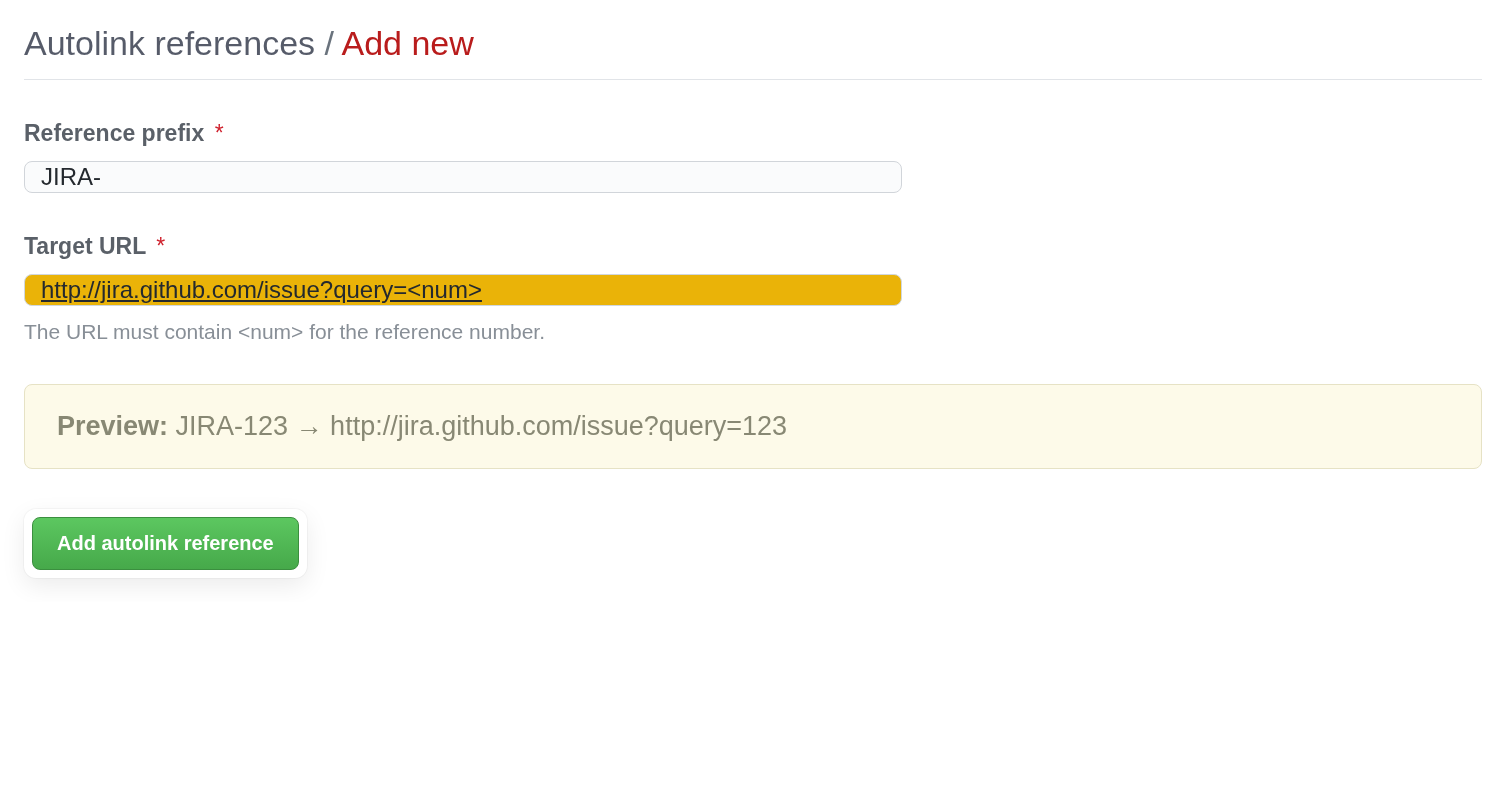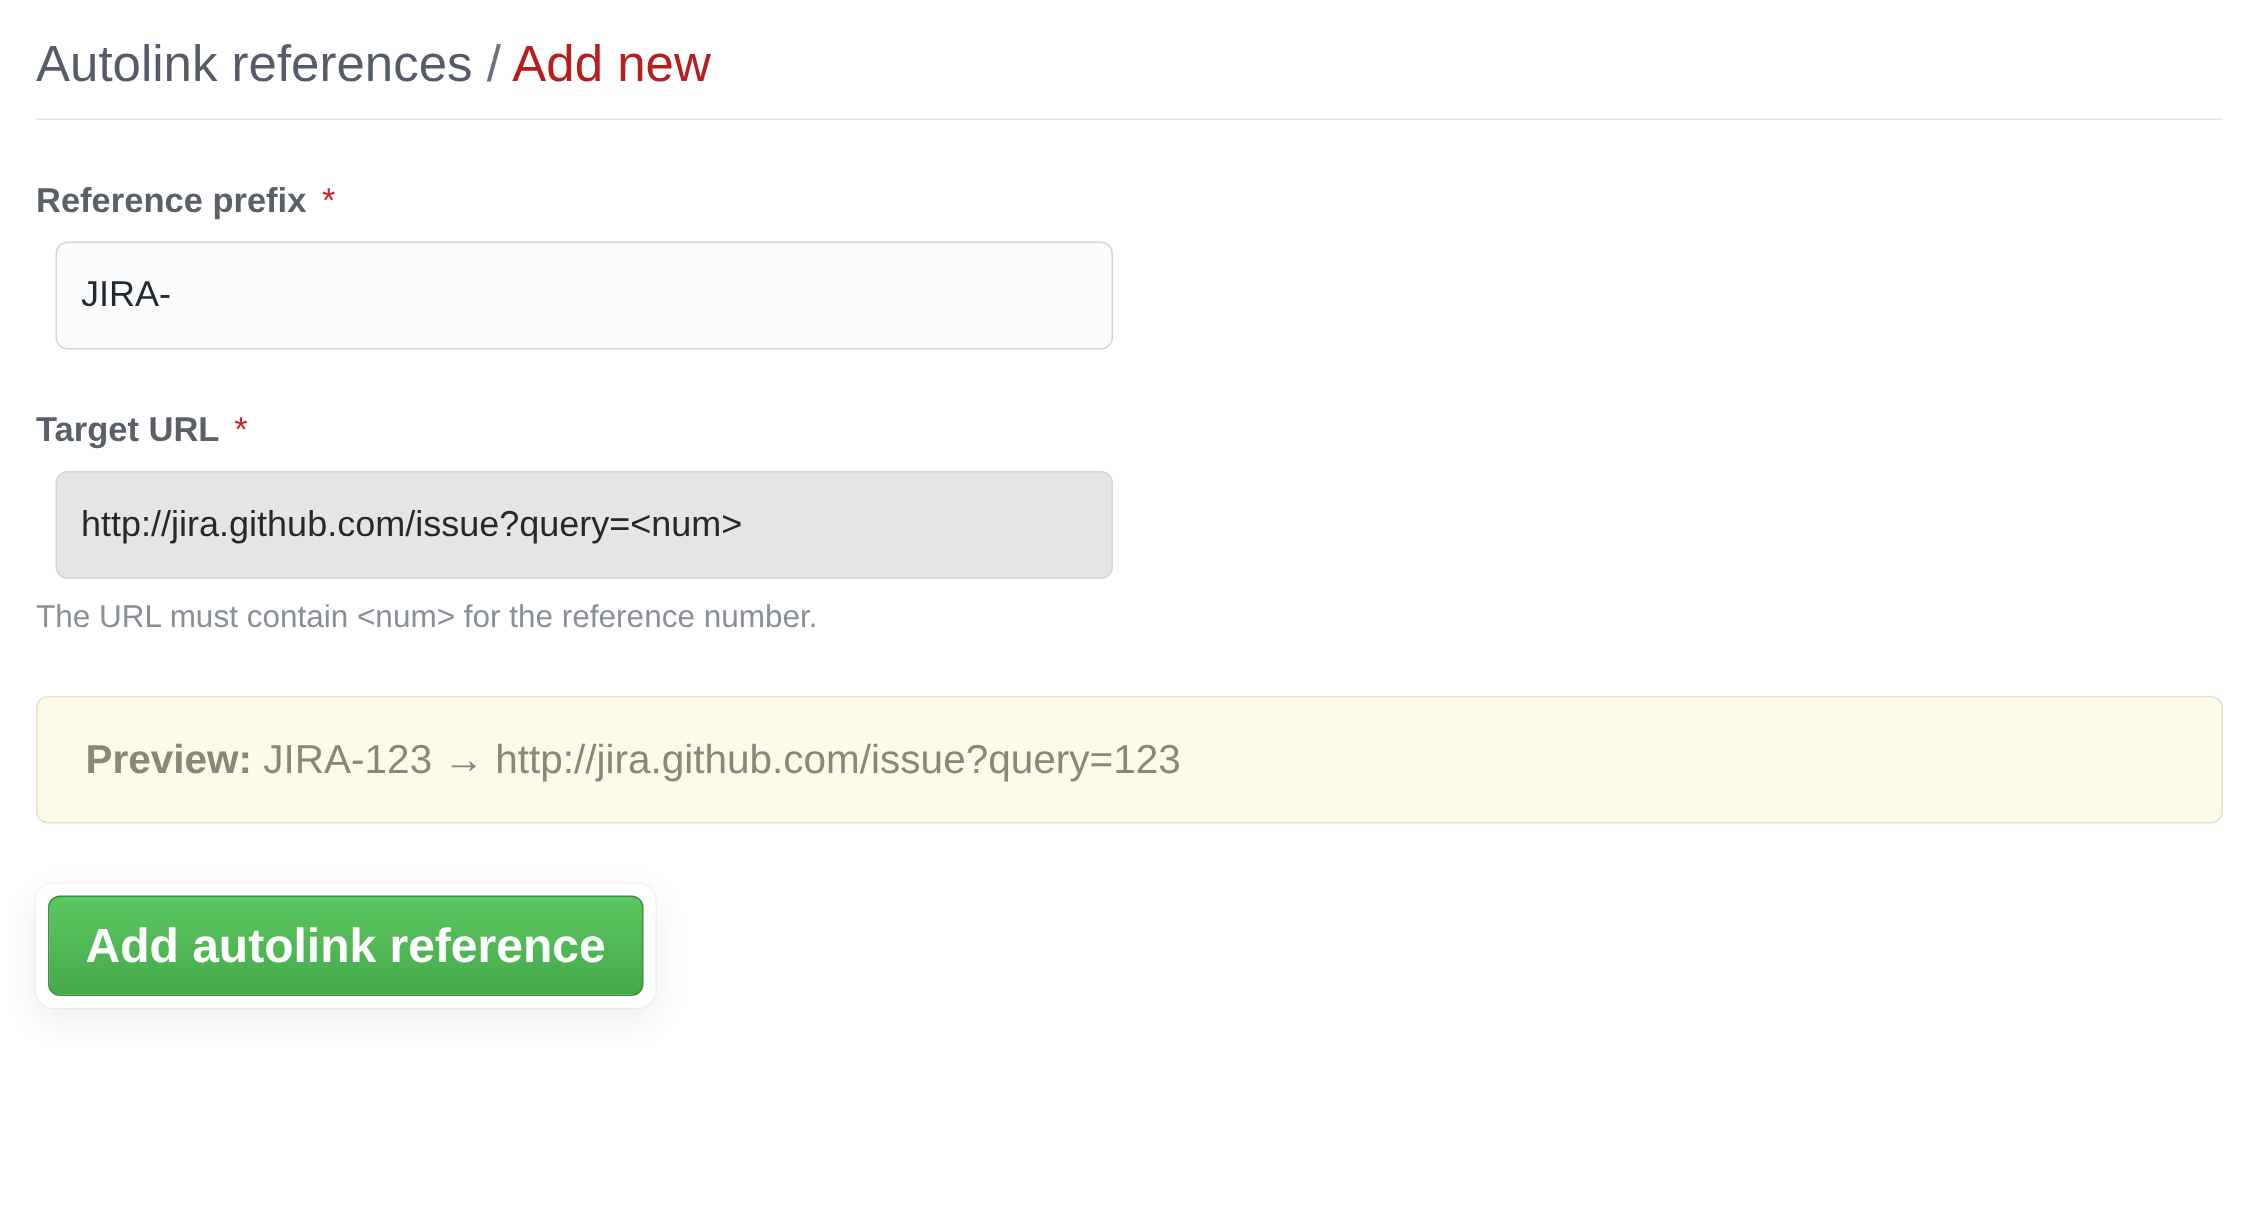--- a/index.html
+++ b/index.html
@@ -46,34 +46,34 @@
       font-weight: 600;
       color: #5a6068;
       margin-bottom: 14px;
     }
     .required-asterisk {
       color: #cf222e;
       margin-left: 4px;
       font-weight: 400;
     }
     .form-input {
-      width: 705px;
-      padding: 21px 16px;
+      width: 878px;
+      padding: 1px 16px;
       font-size: 24px;
       color: #24292e;
       background-color: #fafbfc;
       border: 1px solid #d1d5da;
       border-radius: 8px;
       outline: none;
       font-family: inherit;
-      margin-left: 13px;
     }
     .form-input.focused {
-      background-color: #e5e5e5;
+      background-color: #eab308;
       border-color: #d0d7de;
+      text-decoration: underline;
     }
     .form-hint {
       margin-top: 14px;
       font-size: 21px;
       color: #888f97;
       font-weight: 400;
     }
     .preview-box {
       width: 100%;
       background-color: #fdfae9;
@@ -90,21 +90,21 @@
     .submit-button-wrapper {
       display: inline-block;
       padding: 8px;
       background: #ffffff;
       border-radius: 12px;
       box-shadow: 0 0 0 1px rgba(0,0,0,0.03), 0 8px 24px rgba(0,0,0,0.08);
     }
     .submit-button {
       display: inline-block;
       padding: 14px 24px;
-      font-size: 32px;
+      font-size: 20px;
       font-weight: 600;
       color: #ffffff;
       background: linear-gradient(to bottom, #5cc760, #46a94a);
       border: 1px solid #3b8f3f;
       border-radius: 8px;
       cursor: pointer;
       font-family: inherit;
     }
   </style>
 </head>

